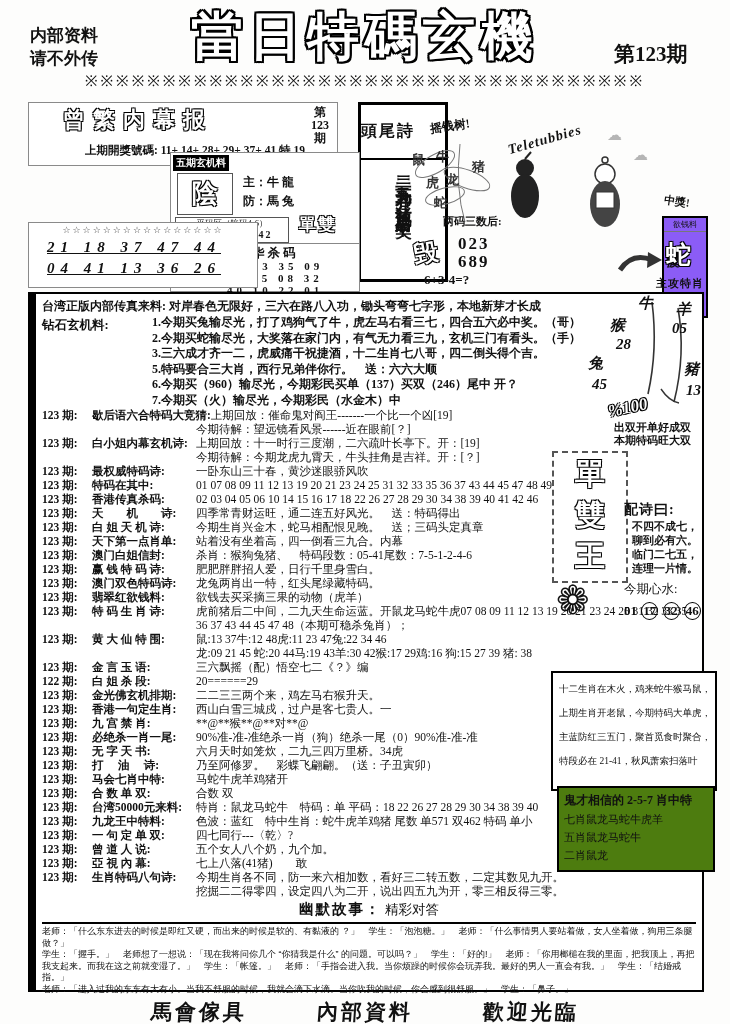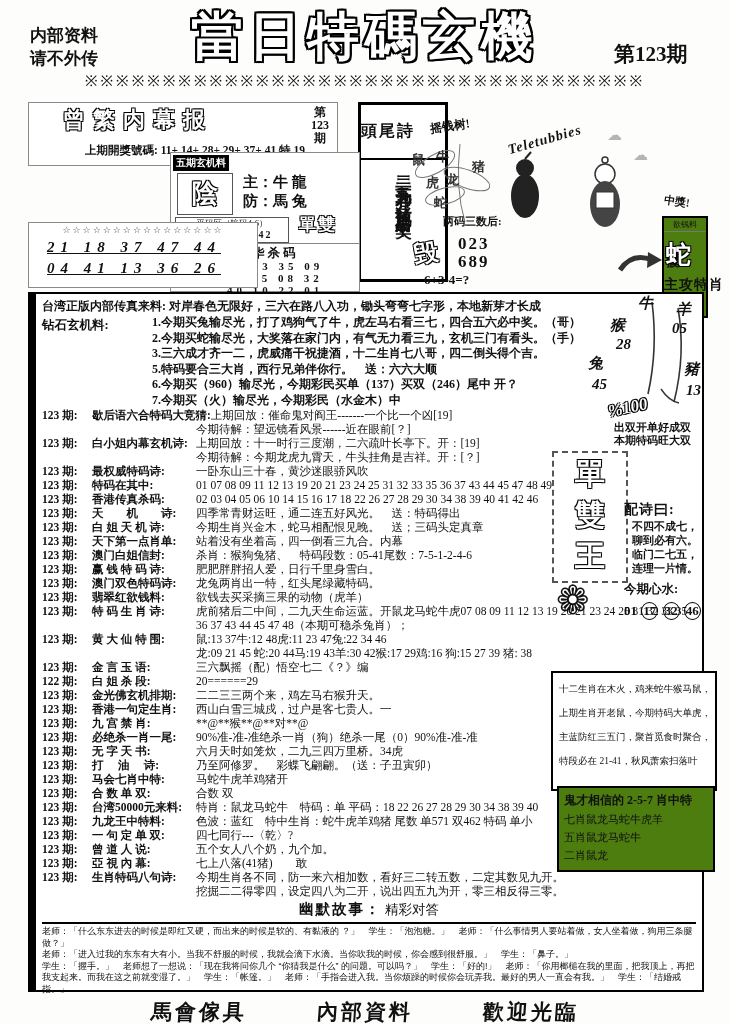--- a/index.html
+++ b/index.html
@@ -20,21 +20,21 @@
   .clipnews .t{position:absolute;left:34px;top:2px;font-size:22px;font-weight:bold;letter-spacing:8px;}
   .clipnews .iss{position:absolute;right:4px;top:3px;width:26px;text-align:center;font-size:12px;font-weight:bold;line-height:13px;}
   .clipnews .draw{position:absolute;left:8px;top:40px;font-size:11.5px;font-weight:bold;margin-left:48px;}
   .poembox{left:358px;top:8px;width:84px;height:174px;border:3px solid #000;background:#fff;}
   .poembox .ph{font-size:16px;font-weight:bold;text-align:left;letter-spacing:2px;border-bottom:2px solid #000;padding:16px 0;}
   .poembox .vt{writing-mode:vertical-rl;height:138px;margin:4px auto 0;font-size:16.5px;font-weight:bold;letter-spacing:3px;line-height:40px;}
   .mystery{left:170px;top:58px;width:188px;height:138px;}
   .mystery .hd{position:absolute;left:2px;top:2px;background:#000;color:#fff;font-size:10px;font-weight:bold;padding:1px 3px;}
   .yinbox{position:absolute;left:6px;top:20px;width:54px;height:40px;border:1px solid #555;text-align:center;}
   .yinbox span{font-size:26px;font-weight:bold;line-height:40px;}
-  .mystery .zhu{position:absolute;left:72px;top:20px;font-size:15px;font-weight:bold;line-height:19px;}
+  .mystery .zhu{position:absolute;left:72px;top:20px;font-size:12px;font-weight:bold;line-height:19px;}
   .pmzone{position:absolute;left:4px;top:64px;width:112px;height:24px;border:1px solid #555;font-size:8.5px;text-align:center;line-height:11px;}
   .pmzone b{font-size:10px;letter-spacing:2px;}
   .mystery .ds{position:absolute;left:128px;top:60px;font-size:17px;font-weight:bold;letter-spacing:2px;}
   .mystery .sham{position:absolute;left:0;right:0;top:90px;border-top:1px solid #888;height:46px;}
   .sham .st{position:absolute;left:50px;top:1px;font-size:12.5px;font-weight:bold;letter-spacing:3px;}
   .sham .nums{position:absolute;left:56px;top:16px;font-size:11px;font-weight:bold;line-height:12px;letter-spacing:4px;}
   .stars{left:28px;top:128px;width:228px;height:64px;}
   .stars .srow{font-size:9px;letter-spacing:2px;color:#444;text-align:center;margin-top:2px;}
   .stars .hrow{font-size:15px;font-style:italic;font-weight:bold;letter-spacing:6px;margin:4px 0 0 18px;text-decoration:underline;}
   .tree{left:400px;top:10px;width:215px;height:185px;}
@@ -42,26 +42,26 @@
   .tree .zd{position:absolute;font-size:13px;font-weight:bold;color:#333;}
   .tree .cap{position:absolute;left:43px;top:110px;font-size:11px;font-weight:bold;}
   .tree .ruin{position:absolute;left:14px;top:133px;font-size:24px;font-weight:bold;transform:rotate(-10deg);}
   .tree .n1{position:absolute;left:58px;top:130px;font-size:17px;font-weight:bold;letter-spacing:2px;}
   .tree .n2{position:absolute;left:58px;top:148px;font-size:17px;font-weight:bold;letter-spacing:2px;}
   .tree .fm{position:absolute;left:24px;top:168px;font-size:13px;font-weight:bold;}
   .tubb{left:505px;top:10px;width:150px;height:190px;}
   .tubb .logo{position:absolute;left:2px;top:28px;font-size:14px;font-weight:bold;font-style:italic;transform:rotate(-16deg);letter-spacing:1px;}
   .tubb .cloud{position:absolute;color:#b5b5b5;font-size:15px;}
   .tag{left:664px;top:100px;font-size:11px;font-weight:bold;transform:rotate(8deg);}
-  .banner{left:662px;top:122px;width:42px;height:98px;border:2px solid #000;background:#4d7c0f;text-align:center;}
+  .banner{left:662px;top:122px;width:42px;height:98px;border:2px solid #000;background:#8b5cf6;text-align:center;}
   .banner .bh{font-size:8px;border-bottom:1px solid #777;padding:1px 0;}
   .banner .bv{writing-mode:vertical-rl;font-size:12.5px;font-weight:bold;letter-spacing:2px;margin-top:3px;}
   .snakez{left:618px;top:142px;width:110px;height:58px;}
   .snakez .sc{position:absolute;left:48px;top:2px;font-size:25px;font-weight:bold;}
-  .snakez .ss{position:absolute;left:46px;top:40px;font-size:14px;font-weight:bold;letter-spacing:1px;}
+  .snakez .ss{position:absolute;left:38px;top:40px;font-size:11px;font-weight:bold;letter-spacing:1px;}
   
   .mainbox{left:28px;top:292px;width:676px;height:700px;border:2px solid #000;border-left:8px solid #000;
            background:#fff;padding:4px 6px;box-sizing:border-box;}
   .intro{font-size:12px;font-weight:bold;white-space:nowrap;}
   .tipsflex{display:flex;}
   .tipslabel{width:110px;font-size:12.5px;font-weight:bold;padding-top:2px;}
   .tipslist div{font-size:12px;font-weight:bold;line-height:15.5px;white-space:nowrap;}
   .trow{font-size:11.5px;line-height:14px;white-space:nowrap;}
   .tp{display:inline-block;width:50px;font-weight:bold;}
   .tl{display:inline-block;min-width:104px;font-weight:bold;}
@@ -76,21 +76,21 @@
   .hz{font-size:15px;}
   .hn{font-size:15px;}
   .hpct{font-size:17px;transform:rotate(-12deg);}
   .hnote{position:absolute;left:48px;font-size:11px;font-weight:bold;font-style:normal;white-space:nowrap;}
   .dsw{left:516px;top:157px;width:72px;height:128px;border:2px dashed #555;text-align:center;background:#fff;}
   .dsw div{font-size:30px;font-weight:bold;line-height:41px;}
   .flower{left:520px;top:287px;font-size:40px;line-height:40px;}
   .sidepoem{left:588px;top:207px;width:80px;}
   .sidepoem .pt{font-size:14px;font-weight:bold;letter-spacing:1px;}
   .sidepoem .pl{font-size:11px;font-weight:bold;line-height:14px;margin-left:8px;}
-  .sidepoem .xs{font-size:12.5px;font-weight:bold;margin-top:6px;}
+  .sidepoem .xs{font-size:12.5px;font-weight:normal;margin-top:6px;}
   .xsnums{margin-top:4px;font-size:13px;font-weight:bold;}
   .xsnums i{font-style:normal;display:inline-block;margin-right:1px;}
   .xsnums i.c{border:1px solid #000;border-radius:50%;padding:0 1px;}
   .zbox{left:515px;top:377px;width:150px;height:108px;border:2px solid #000;background:#fff;padding:4px 6px;}
   .zbox div{font-size:9.5px;line-height:24px;white-space:nowrap;}
   .gbox{left:521px;top:492px;width:144px;height:76px;border:2px solid #000;background:#4d7c0f;padding:3px 5px;}
   .gbox .g0{font-size:12px;font-weight:bold;line-height:19px;white-space:nowrap;}
   .gbox div{font-size:11px;line-height:18px;white-space:nowrap;}
   
   .footer{left:0;top:998px;width:730px;display:flex;justify-content:center;gap:70px;}
@@ -274,22 +274,22 @@
       <div class="trow"><span class="tp">123 期:</span><span class="tl">生肖特码八句诗:</span><span>今期生肖各不同，防一来六相加数，看好三二转五数，二定其数见九开。</span></div>
       <div class="trow cont"><span>挖掘二二得零四，设定四八为二开，说出四五九为开，零三相反得三零。</span></div>
     </div>
 
     <div class="humor">
       <b>幽默故事：</b>
       <span>精彩对答</span>
     </div>
     <div class="jokes">
       <p>老师：「什么东东进去的时候是即红又硬，而出来的时候是软的、有黏液的 ？」　学生：「泡泡糖。」　老师：「什么事情男人要站着做，女人坐着做，狗用三条腿做？」</p>
+      <p>学生：「握手。」　老师想了一想说：「现在我将问你几个 “你猜我是什么” 的问题。可以吗？」　学生：「好的!」　老师：「你用榔槌在我的里面，把我顶上，再把我支起来。而我在这之前就变湿了。」　学生：「帐篷。」　老师：「手指会进入我。当你烦躁的时候你会玩弄我。最好的男人一直会有我。」　学生：「结婚戒指。」</p>
       <p>老师：「进入过我的东东有大有小。当我不舒服的时候，我就会滴下水滴。当你吹我的时候，你会感到很舒服。」　学生：「鼻子。」</p>
-      <p>学生：「握手。」　老师想了一想说：「现在我将问你几个 “你猜我是什么” 的问题。可以吗？」　学生：「好的!」　老师：「你用榔槌在我的里面，把我顶上，再把我支起来。而我在这之前就变湿了。」　学生：「帐篷。」　老师：「手指会进入我。当你烦躁的时候你会玩弄我。最好的男人一直会有我。」　学生：「结婚戒指。」</p>
     </div>
 
     <div class="abs hand">
       <svg width="134" height="120" style="left:0;top:0;">
         <path d="M86,8 Q92,55 82,100" stroke="#333" stroke-width="1.6" fill="none"></path>
         <path d="M112,14 Q120,60 108,108" stroke="#333" stroke-width="1.6" fill="none"></path>
         <path d="M95,95 q8,12 18,14" stroke="#333" stroke-width="1.4" fill="none"></path>
       </svg>
       <span class="hz" style="left:72px;top:0px;">牛</span>
       <span class="hz" style="left:110px;top:6px;">羊</span>

